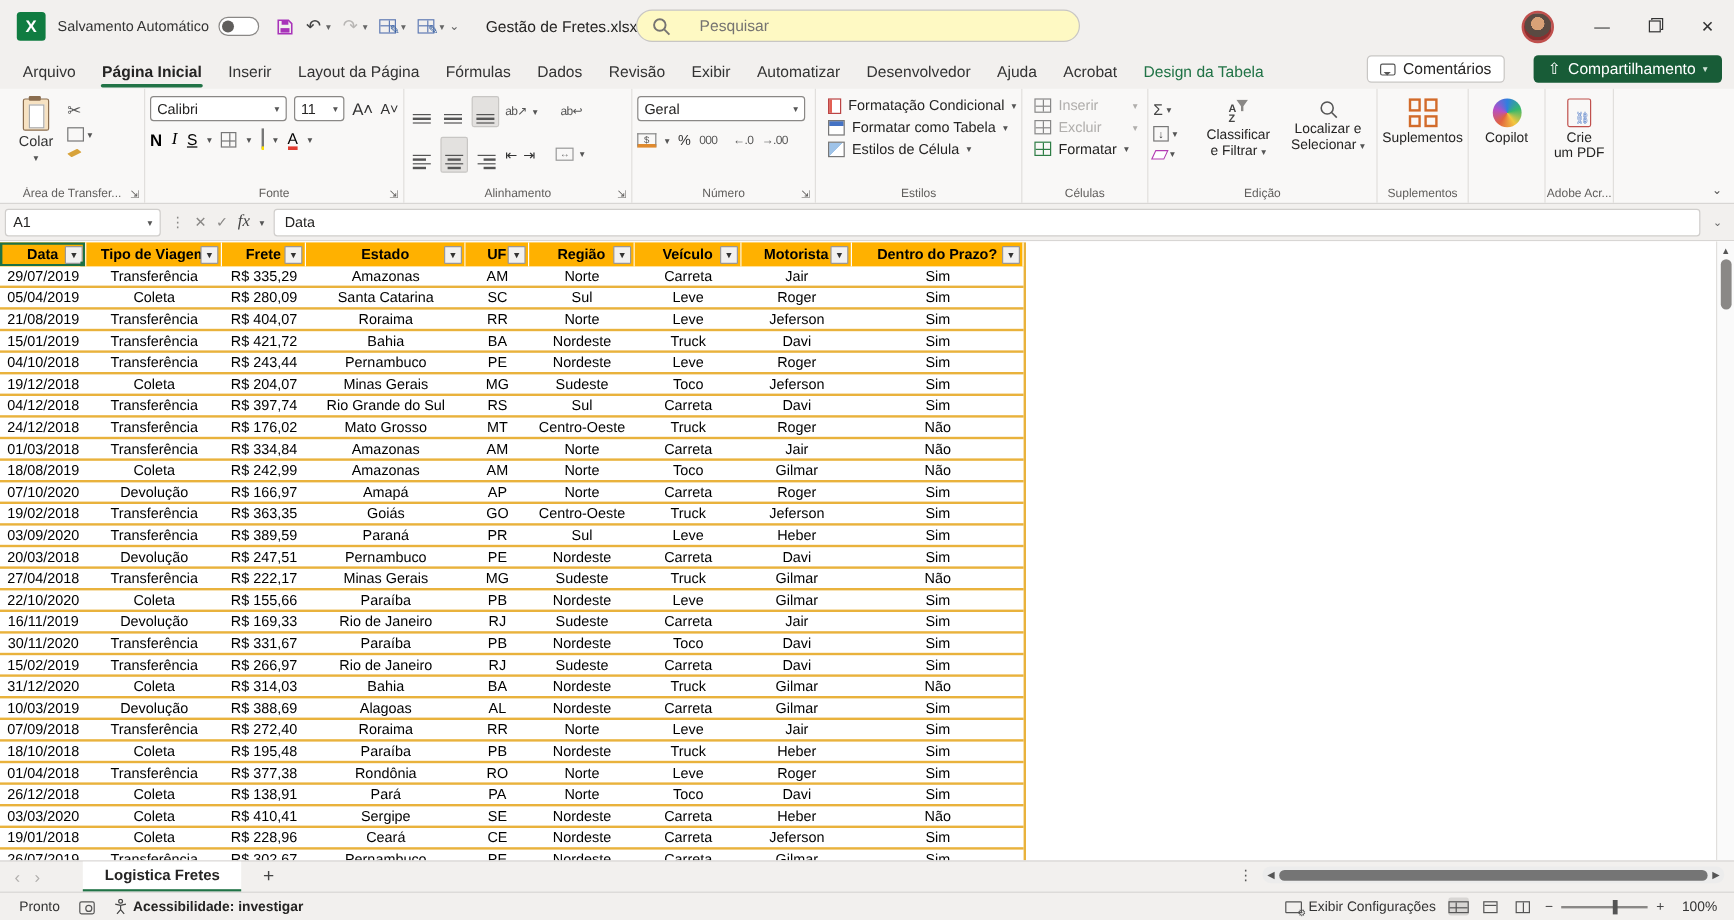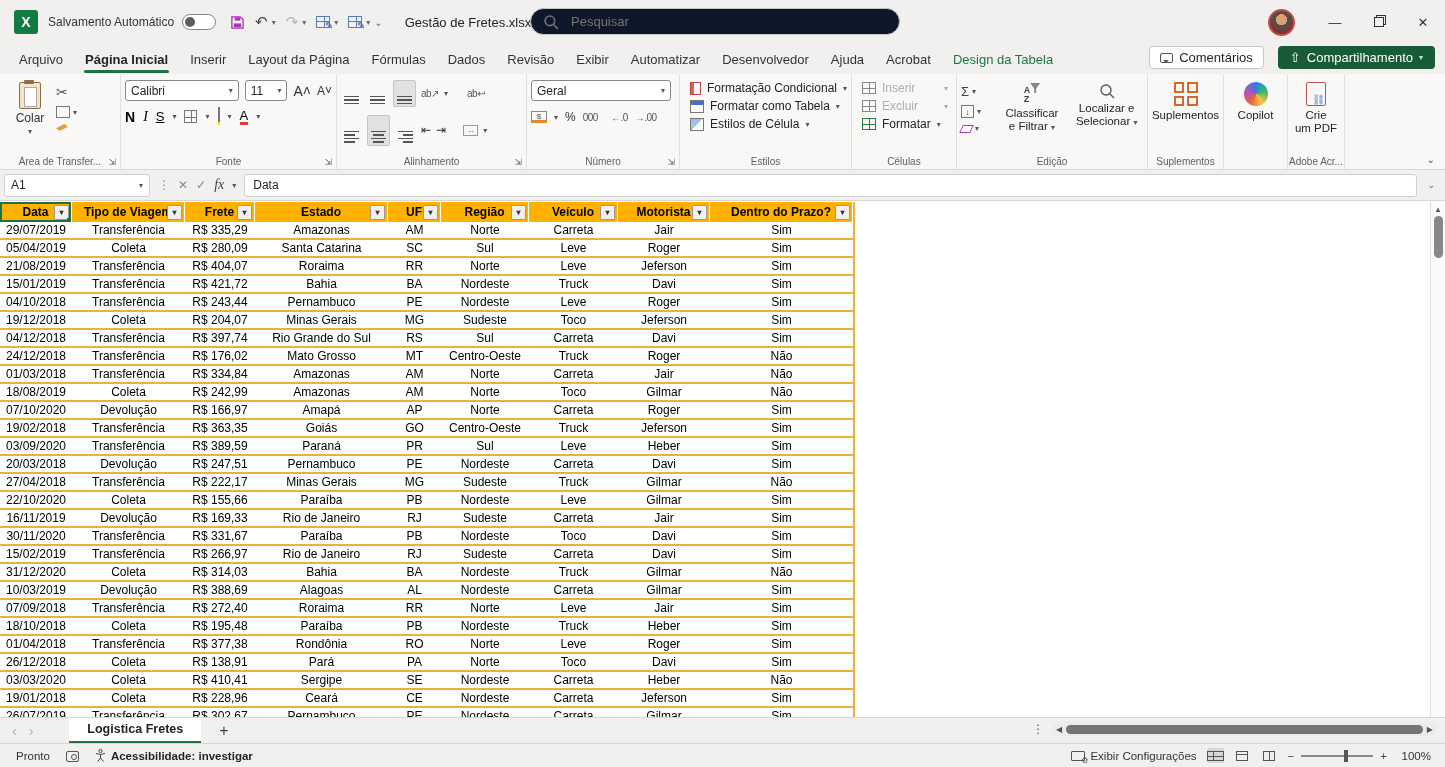--- a/index.html
+++ b/index.html
@@ -17,36 +17,36 @@
   .qat { display:flex; align-items:center; gap:10px; margin-left:14px; color:#444; font-size:15px; }
   .qat .chev { font-size:8px; color:#666; margin-left:-6px; }
   .save-svg { width:15px; height:15px; }
   .dim { color:#b8b6b4; }
   .tbl-ico { width:14px; height:12px; border:1px solid #5f7bb4; position:relative; background:
     linear-gradient(#5f7bb4,#5f7bb4) 0 4px/100% 1px no-repeat,
     linear-gradient(#5f7bb4,#5f7bb4) 7px 0/1px 100% no-repeat; }
   .tbl-ico .pen { position:absolute; right:-4px; bottom:-4px; font-size:10px; color:#2b579a; }
   .doc-title { display:flex; align-items:center; gap:6px; margin-left:22px; font-size:13px; color:#252423; }
   .doc-title .chev { font-size:8px; color:#555; }
-  .searchbox { position:absolute; left:530px; top:8px; width:370px; height:27px; background:#0f172a;
-    border:1px solid #c8c6c4; border-radius:14px; display:flex; align-items:center; padding-left:12px; gap:12px; }
+  .searchbox { position:absolute; left:530px; top:8px; width:370px; height:27px; background:#fef9c3;
+    border:1px solid #c8c6c4; border-radius:14px; display:flex; align-items:center; padding-left:12px; gap:24px; }
   .searchbox .ph { color:#767472; font-size:13px; }
   .win-ctrls { position:absolute; right:0; top:0; height:44px; display:flex; align-items:center; }
   .avatar { width:27px; height:27px; border-radius:50%; margin-right:18px; border:2px solid #c0504d;
     background:radial-gradient(circle at 50% 38%, #d8a177 0 30%, #5a4a42 31% 60%, #8c2f2f 61%); }
   .wbtn { width:44px; height:44px; display:flex; align-items:center; justify-content:center; color:#333; font-size:13px; }
   .restore-glyph { width:10px; height:10px; border:1px solid #333; box-shadow:2px -2px 0 -1px #f2f0ee, 2px -2px 0 0 #333; }
 
   
   .tabsrow { height:30px; flex:0 0 30px; display:flex; align-items:flex-end; background:#f2f0ee; position:relative; padding-left:8px; }
   .rtab { padding:5px 11px 7px; font-size:13px; color:#333; position:relative; white-space:nowrap; }
   .rtab.active { font-weight:700; color:#252423; }
   .rtab.active::after { content:""; position:absolute; left:10px; right:10px; bottom:1px; height:3px; background:#217346; border-radius:2px; }
   .rtab.accent { color:#217346; }
-  .tabs-right { position:absolute; right:10px; top:2px; display:flex; gap:14px; align-items:flex-end; }
+  .tabs-right { position:absolute; right:10px; top:2px; display:flex; gap:24px; align-items:flex-end; }
   .btn-comments { display:flex; gap:6px; align-items:center; background:#fff; border:1px solid #c8c6c4; border-radius:4px;
     padding:3px 10px; font-size:13px; color:#252423; }
   .bubble { width:13px; height:10px; border:1px solid #555; border-radius:2px; position:relative; }
   .bubble::after { content:""; position:absolute; left:2px; bottom:-4px; border:3px solid transparent; border-top-color:#555; }
   .btn-share { display:flex; gap:6px; align-items:center; background:#185c37; color:#fff; border-radius:4px;
     padding:4px 12px; font-size:13px; }
 
   
   .ribbon { height:96px; flex:0 0 96px; background:#f9f8f7; border-bottom:1px solid #d8d6d4; display:flex; position:relative; }
   .rgroup { position:relative; border-right:1px solid #e1dfdd; padding:6px 4px 16px; flex:0 0 auto; }
@@ -130,21 +130,21 @@
   .copilot-ico { width:24px; height:24px; border-radius:50%;
     background:conic-gradient(#2f7fe0, #37b86b, #f3c73f, #e2633e, #b44fc9, #2f7fe0); }
   .pdf-ico { width:20px; height:24px; border:1.5px solid #c0504d; border-radius:2px; position:relative; color:#4472c4; font-size:10px;
     display:flex; align-items:flex-end; justify-content:flex-end; }
   .gpt-ico { width:26px; height:26px; border-radius:50%; background:#111; color:#fff; font-size:8px; font-weight:bold;
     display:flex; align-items:center; justify-content:center; }
   .ribbon-collapse { position:absolute; right:10px; bottom:4px; color:#555; font-size:10px; }
 
   
   .formulabar { height:31px; flex:0 0 31px; background:#f2f0ee; display:flex; align-items:center; padding:3px 4px; gap:4px; border-bottom:1px solid #d8d6d4; }
-  .namebox { width:146px; height:23px; background:#fff; border:1px solid #d0cecc; border-radius:3px;
+  .namebox { width:130px; height:23px; background:#fff; border:1px solid #d0cecc; border-radius:3px;
     display:flex; align-items:center; justify-content:space-between; padding:0 6px; font-size:12px; color:#252423; }
   .fx-btns { display:flex; align-items:center; gap:8px; color:#8a8886; font-size:12px; padding:0 4px; }
   .fx { font-style:italic; font-family:"Liberation Serif", serif; font-size:14px; color:#444; }
   .formula-input { flex:1; height:23px; background:#fff; border:1px solid #d0cecc; border-radius:3px;
     display:flex; align-items:center; padding:0 8px; font-size:12px; color:#252423; }
   .fbar-exp { color:#666; font-size:9px; padding:0 6px; }
 
   
   .grid { flex:1 1 auto; background:#fff; position:relative; overflow:hidden; }
   .xl-table { position:absolute; left:0; top:1px; border-right:2px solid #e9b23c; }

